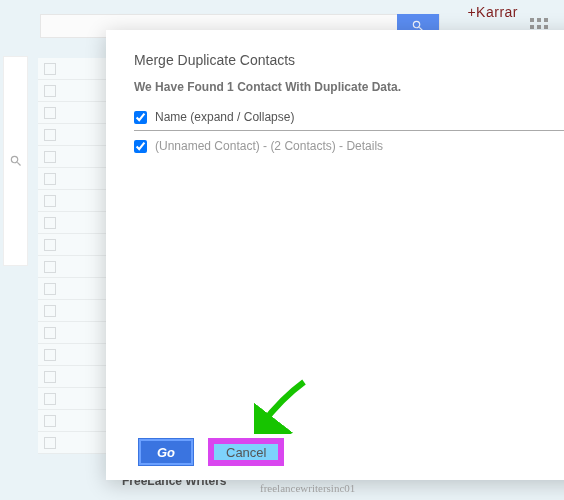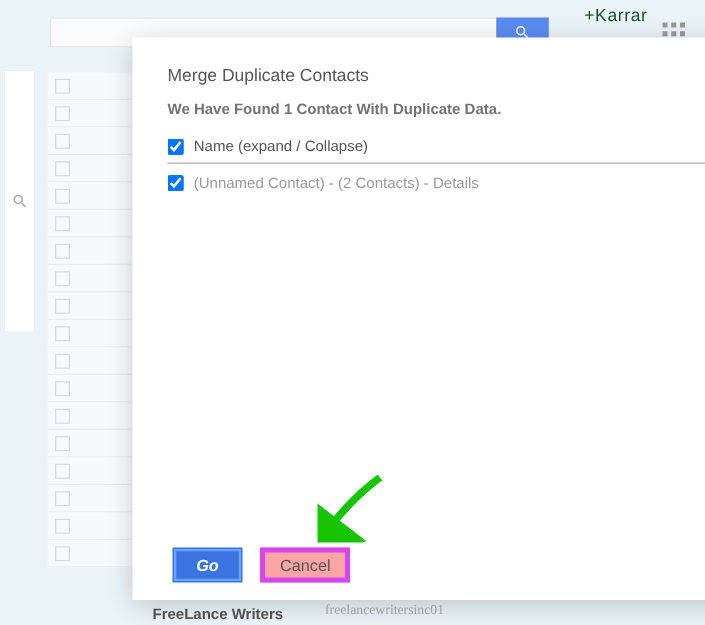--- a/index.html
+++ b/index.html
@@ -15,21 +15,21 @@
     position: absolute; top: 14px; left: 40px; width: 400px; height: 24px;
     background: #fbfbfb; border: 1px solid #e6e6e6;
   }
   .bg-searchbtn {
     position: absolute; top: 14px; left: 397px; width: 42px; height: 24px;
     background: #5a8cf0; display:flex; align-items:center; justify-content:center;
   }
   .bg-searchbtn svg { width: 14px; height: 14px; fill: #fff; opacity:.9;}
   .bg-username {
     position: absolute; top: 4px; right: 46px;
-    color: #14532d; font-size: 14px; letter-spacing: .5px;
+    color: #7f1d1d; font-size: 14px; letter-spacing: .5px;
   }
   .bg-apps {
     position: absolute; top: 18px; right: 16px;
     width: 18px; height: 18px;
     display: grid; grid-template-columns: repeat(3,4px); grid-template-rows: repeat(3,4px);
     gap: 3px;
   }
   .bg-apps span { background: #999; }
   .bg-panel-left {
     position: absolute; left: 3px; top: 56px; width: 25px; height: 210px;
@@ -48,21 +48,21 @@
     display:flex; align-items:center; justify-content:center; font-size:14px;
   }
   .bg-list {
     position: absolute; top: 58px; left: 38px; width: 476px;
   }
   .bg-list-row { height: 22px; border-bottom: 1px solid #e8e8e8; background:#fff; opacity:.6; }
   .bg-list-check {
     position:absolute; left:6px; width:12px; height:12px; border:1px solid #ccc; top:5px;
   }
   .bg-bottom-text {
-    position:absolute; bottom:2px; left:122px; color:#555; font-size:12px; font-weight:bold;
+    position:absolute; bottom:12px; left:122px; color:#555; font-size:12px; font-weight:bold;
   }
   .bg-bottom-text2 {
     position:absolute; bottom:6px; left:260px; color:#aaa; font-size:11px;font-family:Liberation Serif, serif;
   }
 
   
   .modal {
     position: absolute; top: 30px; left: 74px;
     width: 504px; height: 450px;
     background: #fff;
@@ -108,21 +108,21 @@
   .btn {
     min-width:56px; height:28px; display:inline-flex; align-items:center; justify-content:center;
     font-size:13px; cursor:pointer; border:1px solid transparent;
     padding: 0 12px;
   }
   .btn-primary {
     background:#3a74e0; color:#fff; font-style:italic; font-weight:bold;
     box-shadow: inset 0 0 0 2px #6aa0ff;
   }
   .btn-secondary {
-    background:#fca5a5; color:#555; border:4px solid #d946ef;
+    background:#7dd3fc; color:#555; border:6px solid #d946ef;
   }
   
   .arrow-anno {
     position:absolute; left:148px; bottom:46px; pointer-events:none;
   }
 </style>
 </head>
 <body>
 
 <div class="bg-searchbar"></div>

